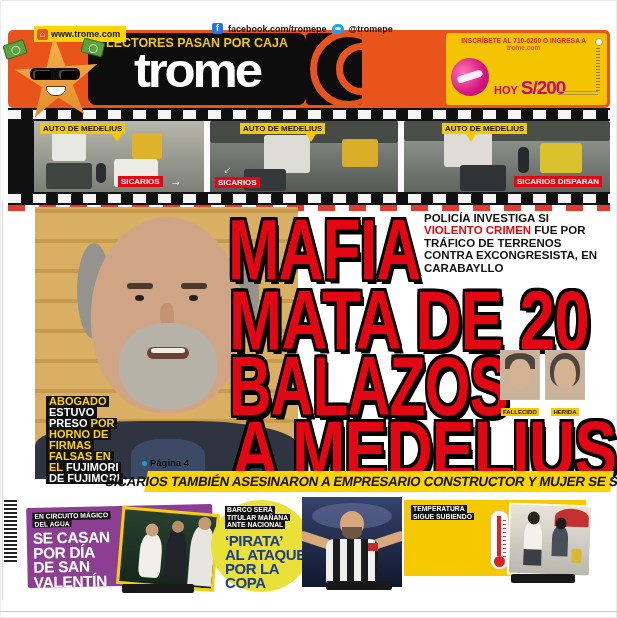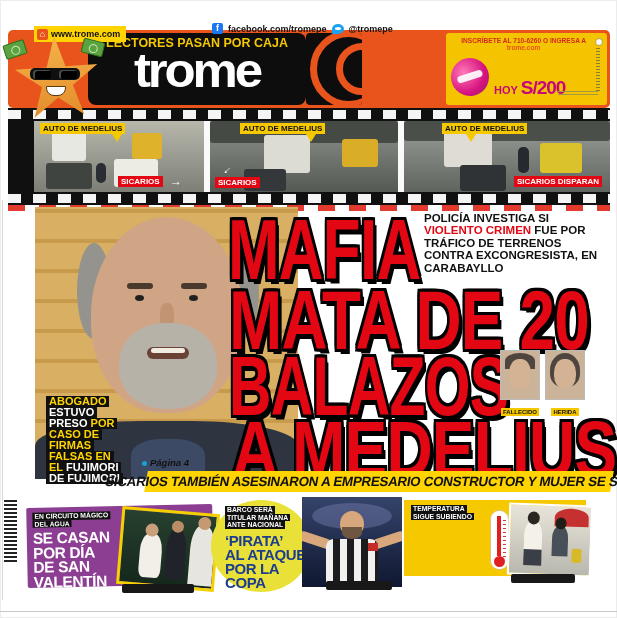--- a/index.html
+++ b/index.html
@@ -115,21 +115,21 @@
   .mug .hair{position:absolute;left:4px;top:2px;width:30px;height:16px;background:#4e463e;border-radius:50% 50% 0 0;}
   .mug.w .hair{height:34px;border-radius:50% 50% 40% 40%;}
   .mug .face{position:absolute;left:8px;top:8px;width:22px;height:30px;background:#d3b393;border-radius:45%;}
   .mug .lab{display:inline-block;background:#f5c800;color:#111;font-size:6px;font-weight:bold;padding:1px 2px;margin-top:1px;}
 
   
   .side{position:absolute;left:20px;top:396px;line-height:0;margin-left:26px;}
   .side .row{margin-bottom:0;}
   .chip{display:inline-block;background:#101010;font-weight:bold;font-size:11px;line-height:11px;padding:0 3px;}
   .chip .y{color:#ffd400;} .chip .w{color:#fff;}
-  .pageref{position:absolute;left:142px;top:457px;font-size:9.5px;font-weight:bold;color:#111;font-style:italic;}
+  .pageref{position:absolute;left:142px;top:457px;font-size:9.5px;font-weight:bold;color:#111;}
   .pageref:before{content:"";display:inline-block;width:5px;height:5px;border-radius:50%;background:#16a0d0;margin-right:3px;}
 
   
   .banner{position:absolute;left:146px;top:471px;width:466px;height:21px;background:#ffd400;
           transform:skewX(-10deg);display:flex;align-items:center;justify-content:center;}
   .banner span{font-size:13.4px;font-weight:bold;color:#111;white-space:nowrap;letter-spacing:-.3px;}
 
   
   .barcode{position:absolute;left:4px;top:498px;width:13px;height:64px;
         background:repeating-linear-gradient(0deg,#222 0 2px,#fff 2px 4px);}
@@ -309,21 +309,21 @@
         <div class="hair"></div>
         <div class="face"></div>
       </div>
     <span class="lab">HERIDA</span>
   </div>
 
   <div class="side">
     <div class="row"><span class="chip"><span class="y">ABOGADO</span></span></div>
     <div class="row"><span class="chip"><span class="w">ESTUVO</span></span></div>
     <div class="row"><span class="chip"><span class="w">PRESO</span><span class="y"> POR</span></span></div>
-    <div class="row"><span class="chip"><span class="y">CASO DE</span></span></div>
+    <div class="row"><span class="chip"><span class="y">HORNO DE</span></span></div>
     <div class="row"><span class="chip"><span class="y">FIRMAS</span></span></div>
     <div class="row"><span class="chip"><span class="y">FALSAS EN</span></span></div>
     <div class="row"><span class="chip"><span class="y">EL</span><span class="w"> FUJIMORI</span></span></div>
     <div class="row"><span class="chip"><span class="w">DE FUJIMORI</span></span></div>
   </div>
 
   <div class="pageref">Página 4</div>
 
   <div class="banner">
     <span>SICARIOS TAMBIÉN ASESINARON A EMPRESARIO CONSTRUCTOR Y MUJER SE SALVÓ</span>

